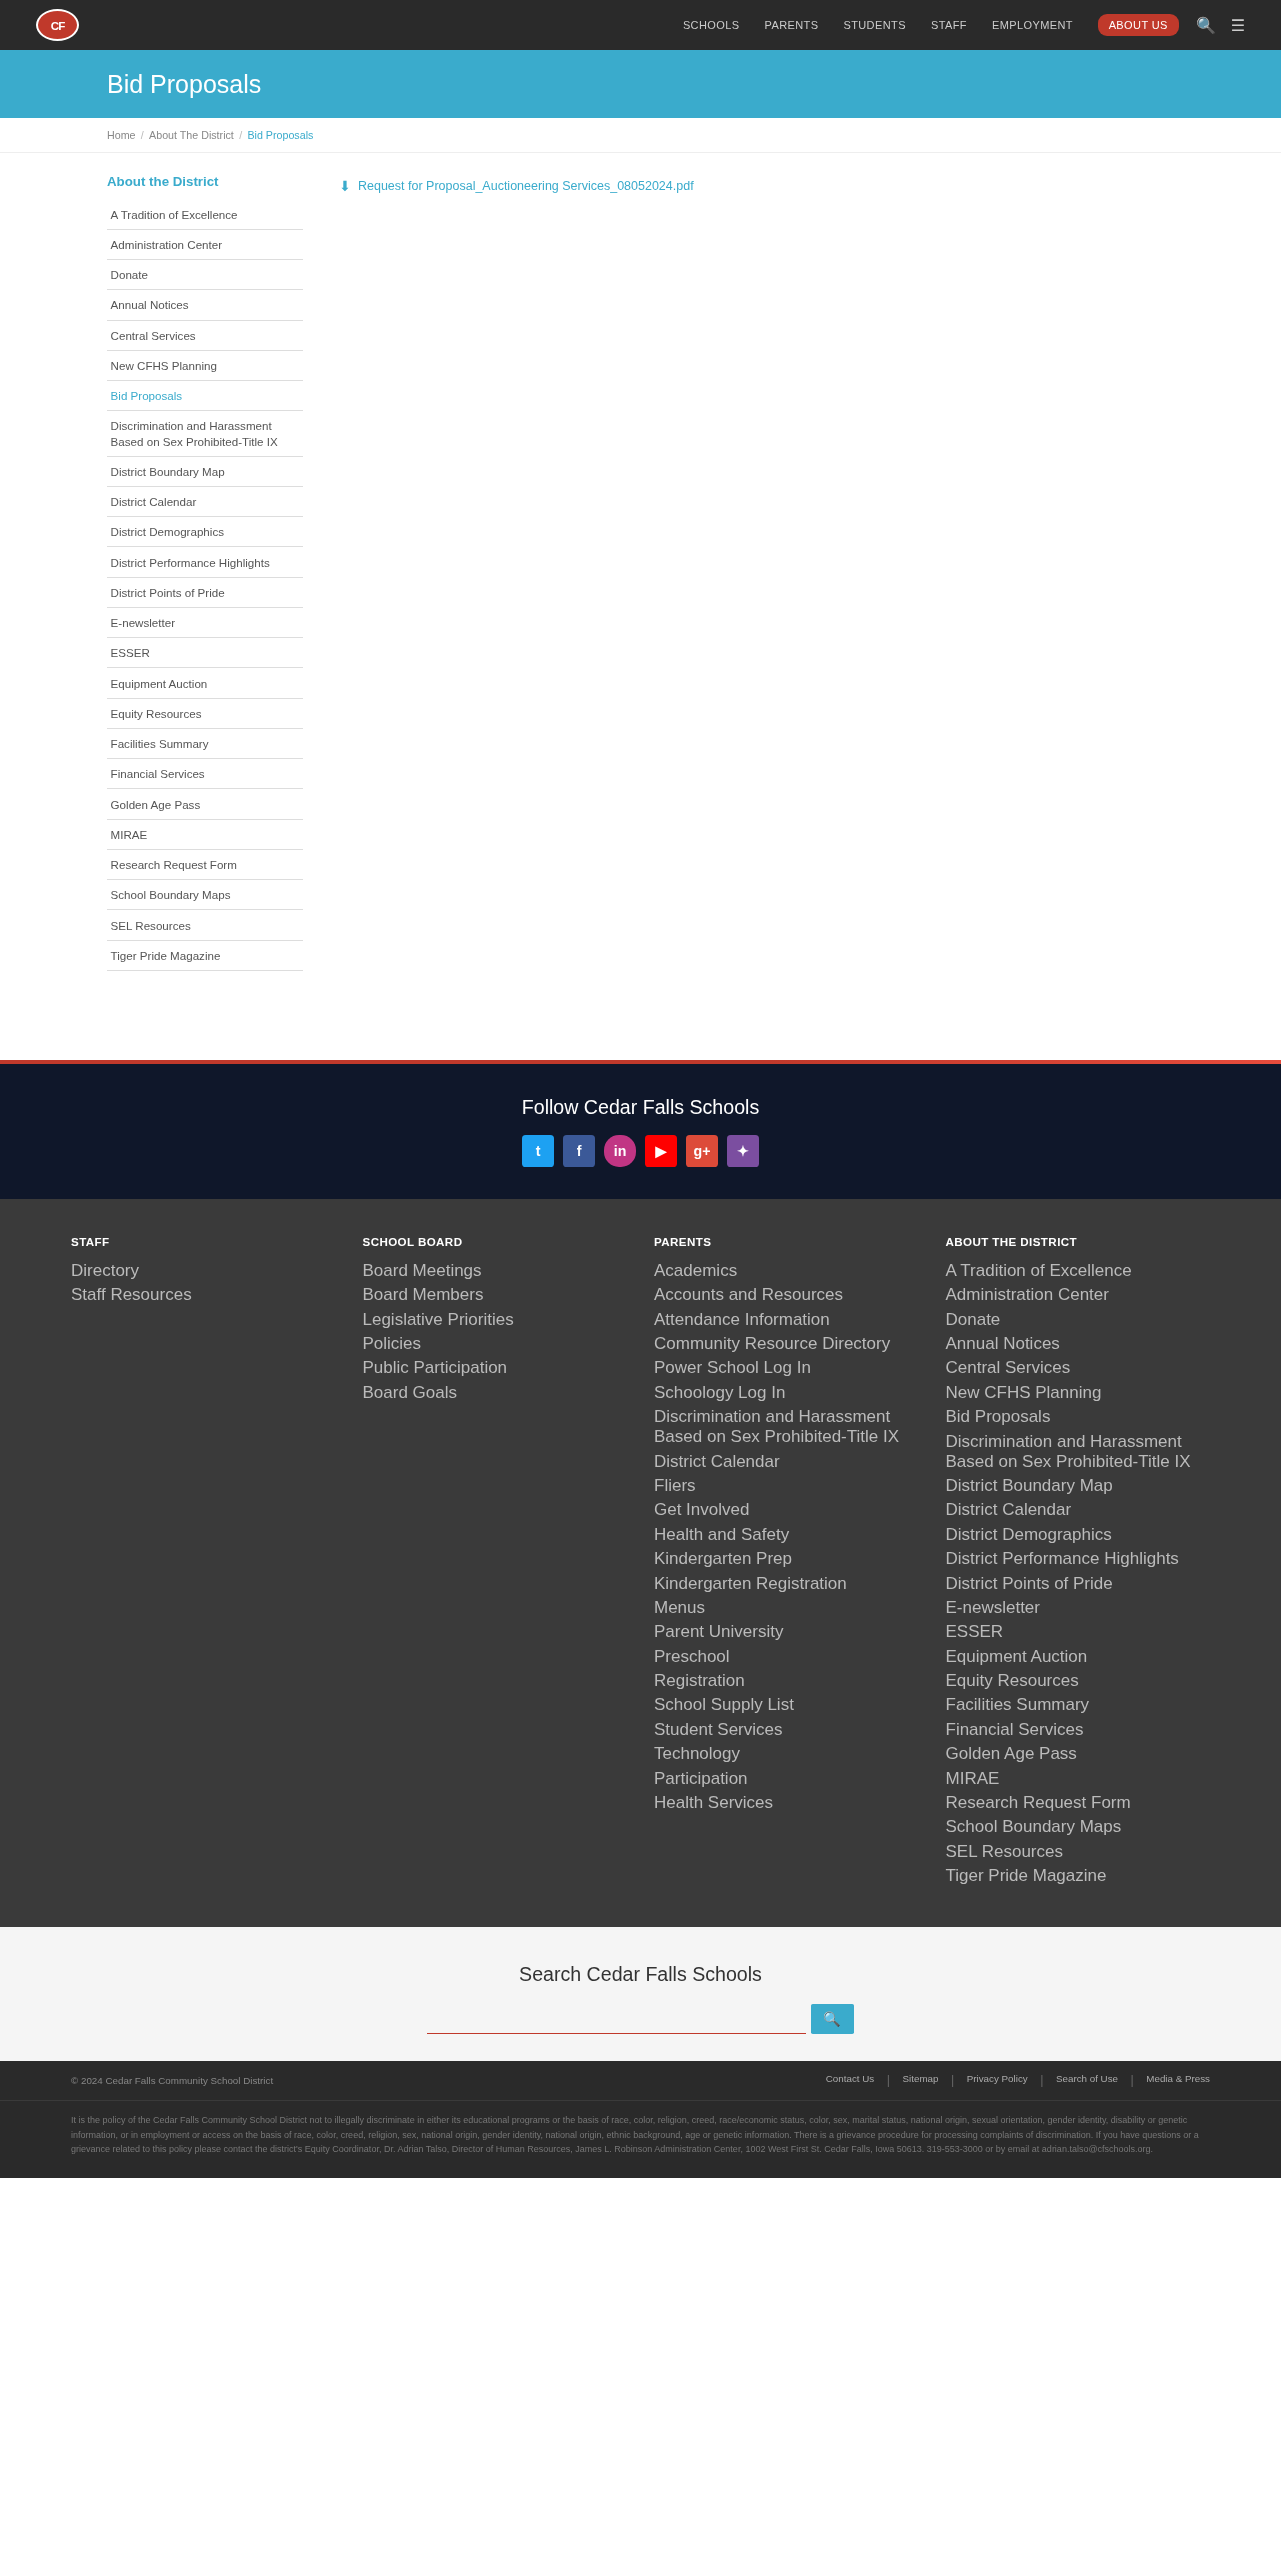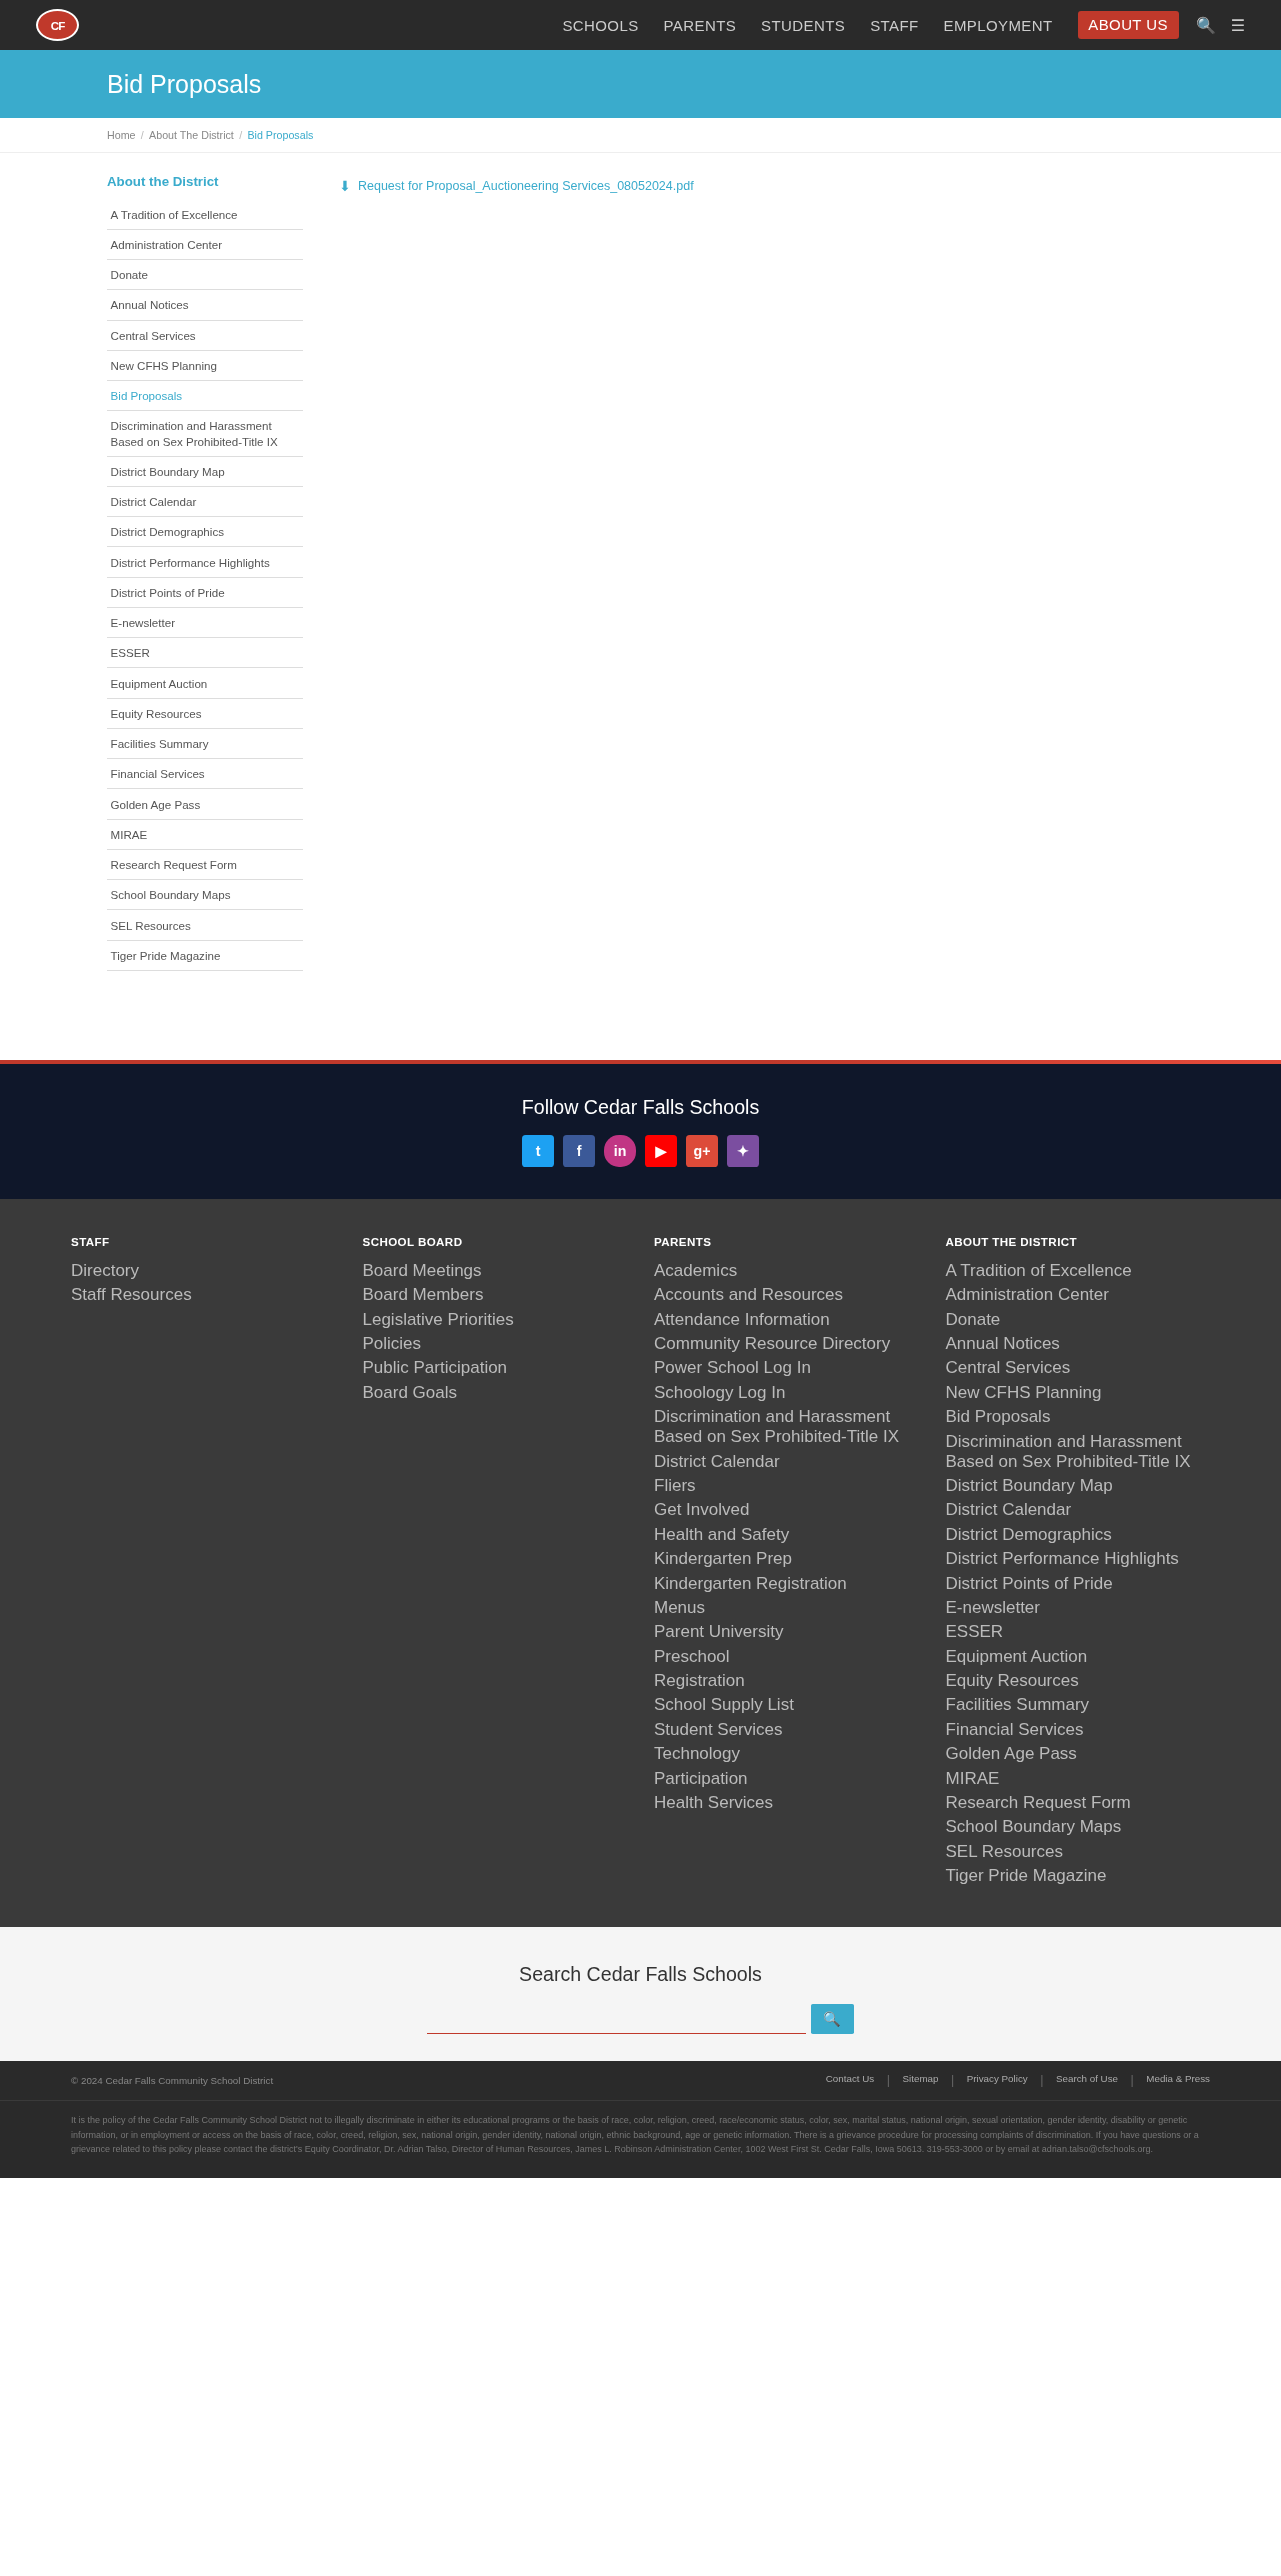--- a/index.html
+++ b/index.html
@@ -32,28 +32,28 @@
     }
     .nav-links {
       display: flex;
       align-items: center;
       gap: 25px;
       list-style: none;
     }
     .nav-links li a {
       color: #ccc;
       text-decoration: none;
-      font-size: 15px;
+      font-size: 11px;
       letter-spacing: 0.4px;
     }
     .nav-links li.active a {
       background: #c0392b;
       color: #fff;
       padding: 5.3px 10.7px;
-      border-radius: 3px;
+      border-radius: 9px;
       margin-top: 17px;
     }
     .nav-icons {
       display: flex;
       align-items: center;
       gap: 14.2px;
       margin-left: 18px;
     }
     .nav-icon {
       color: #ccc;

